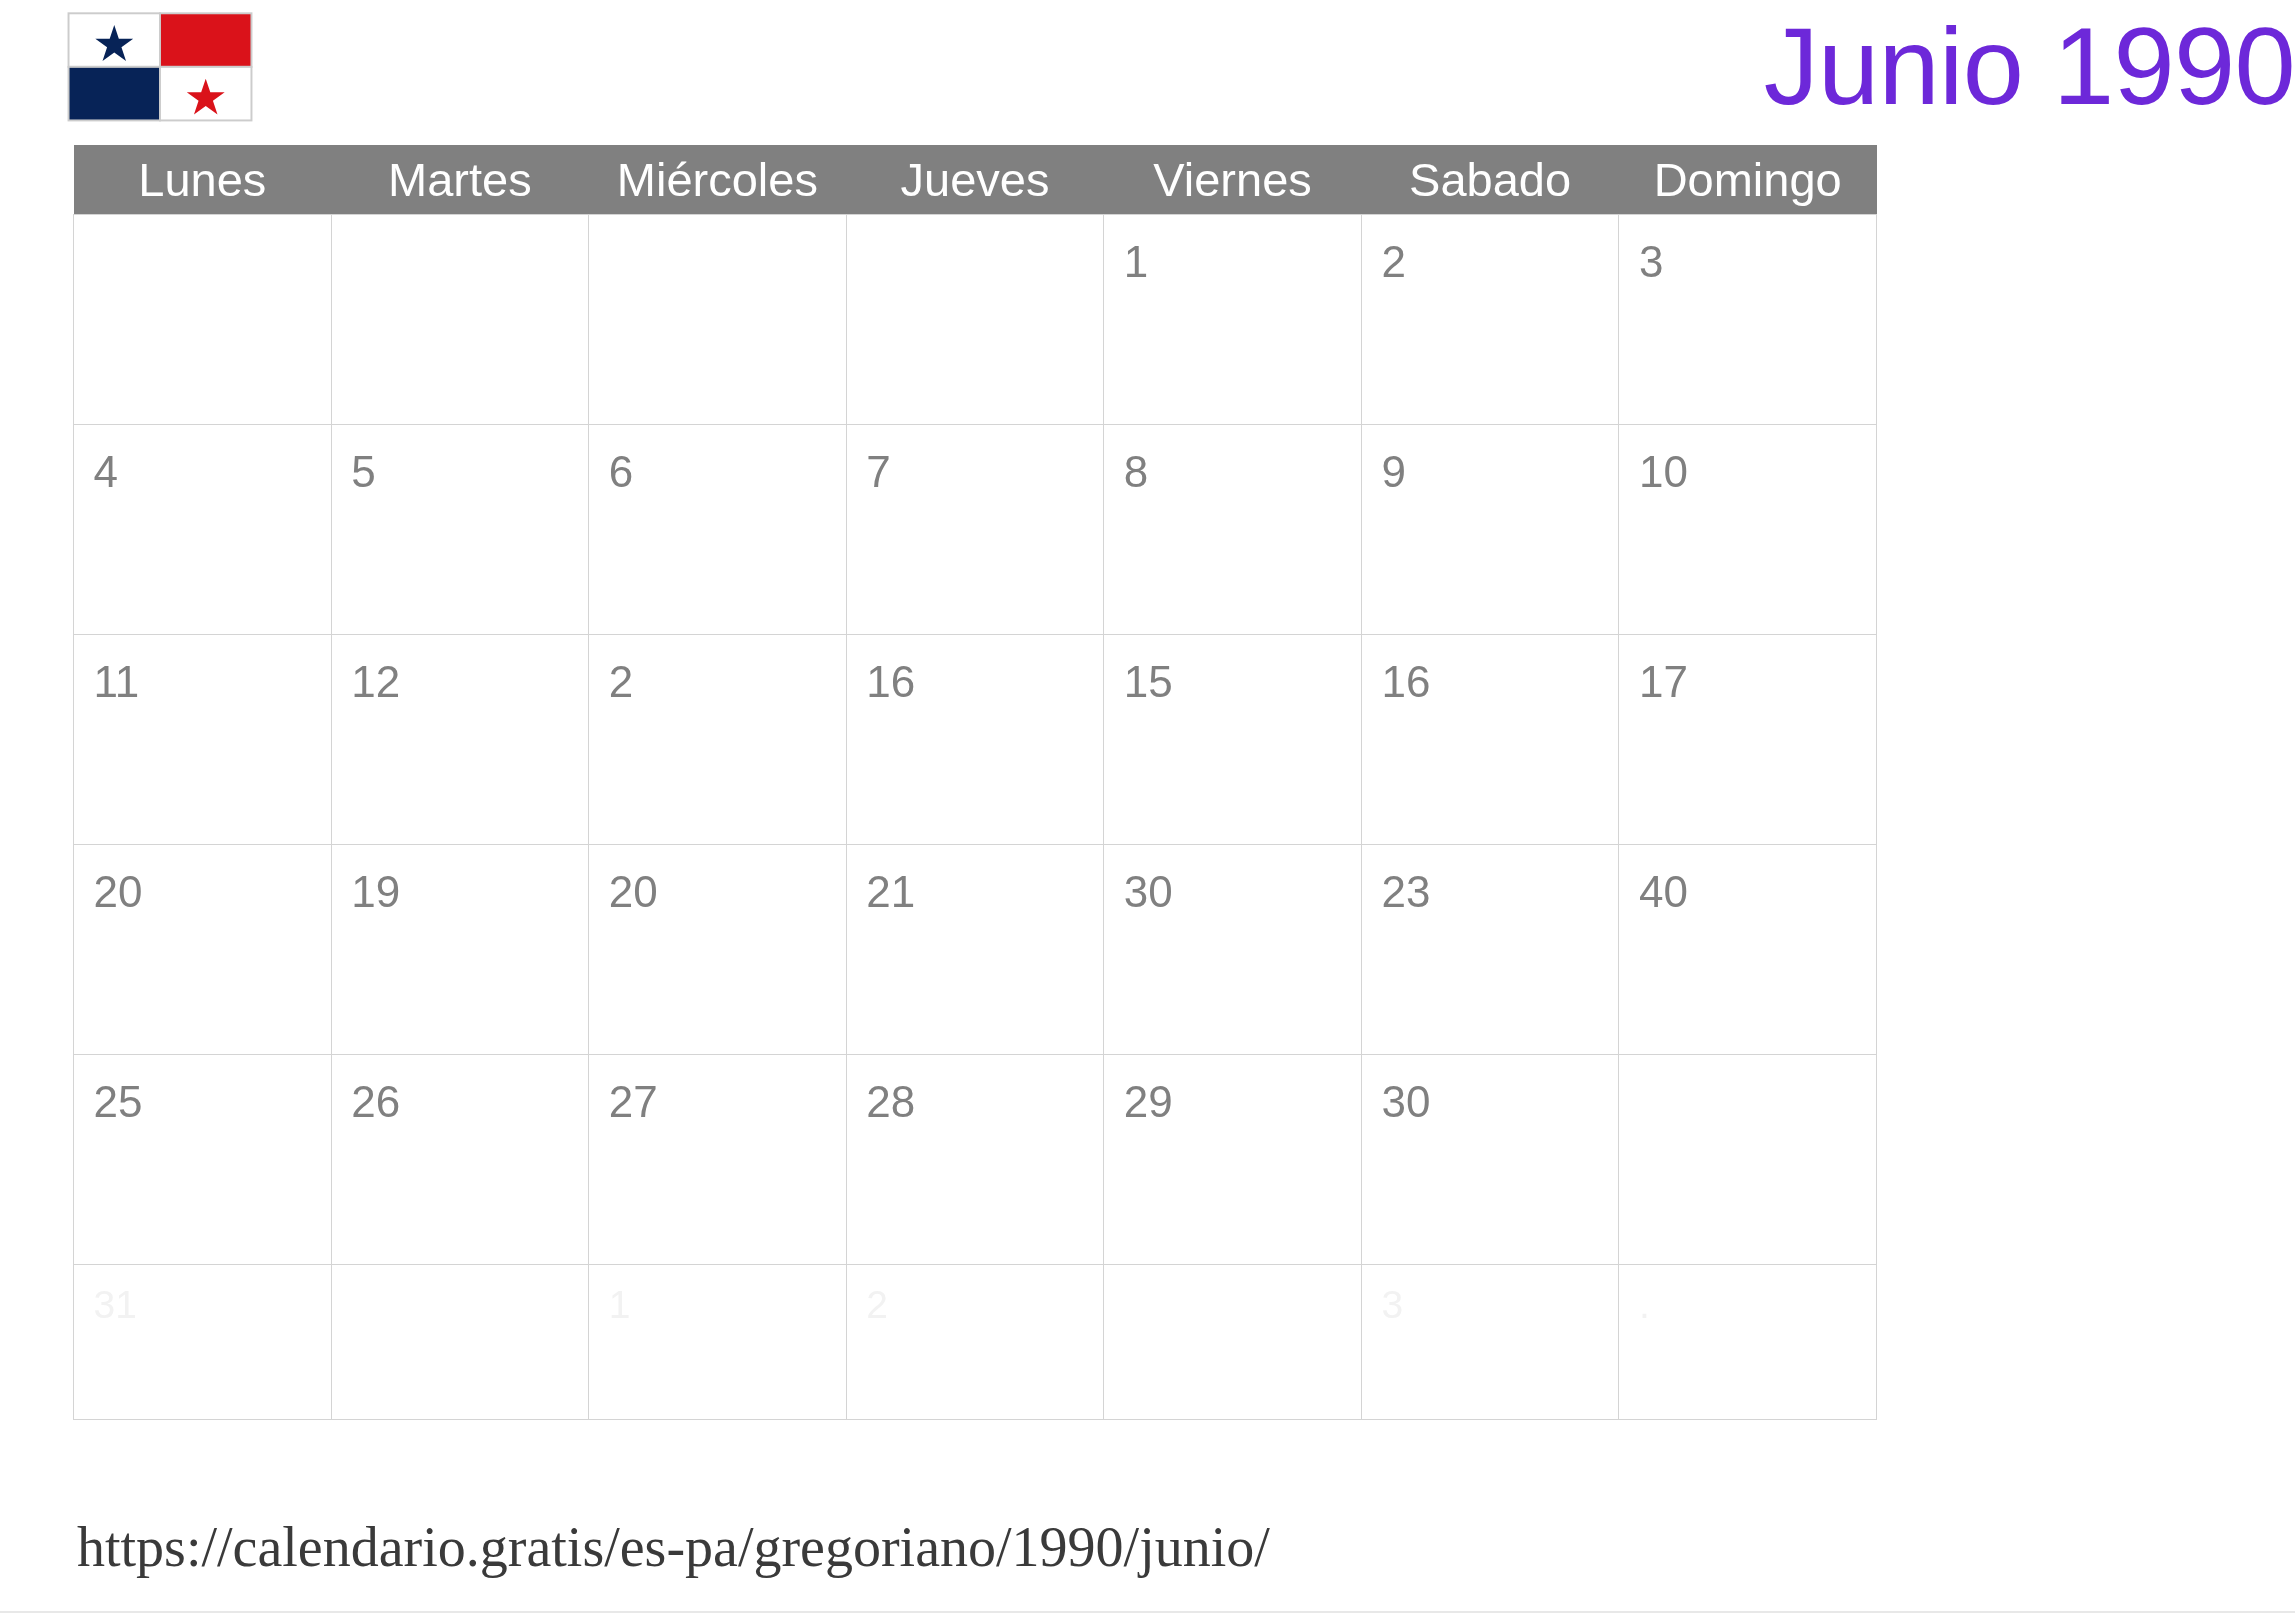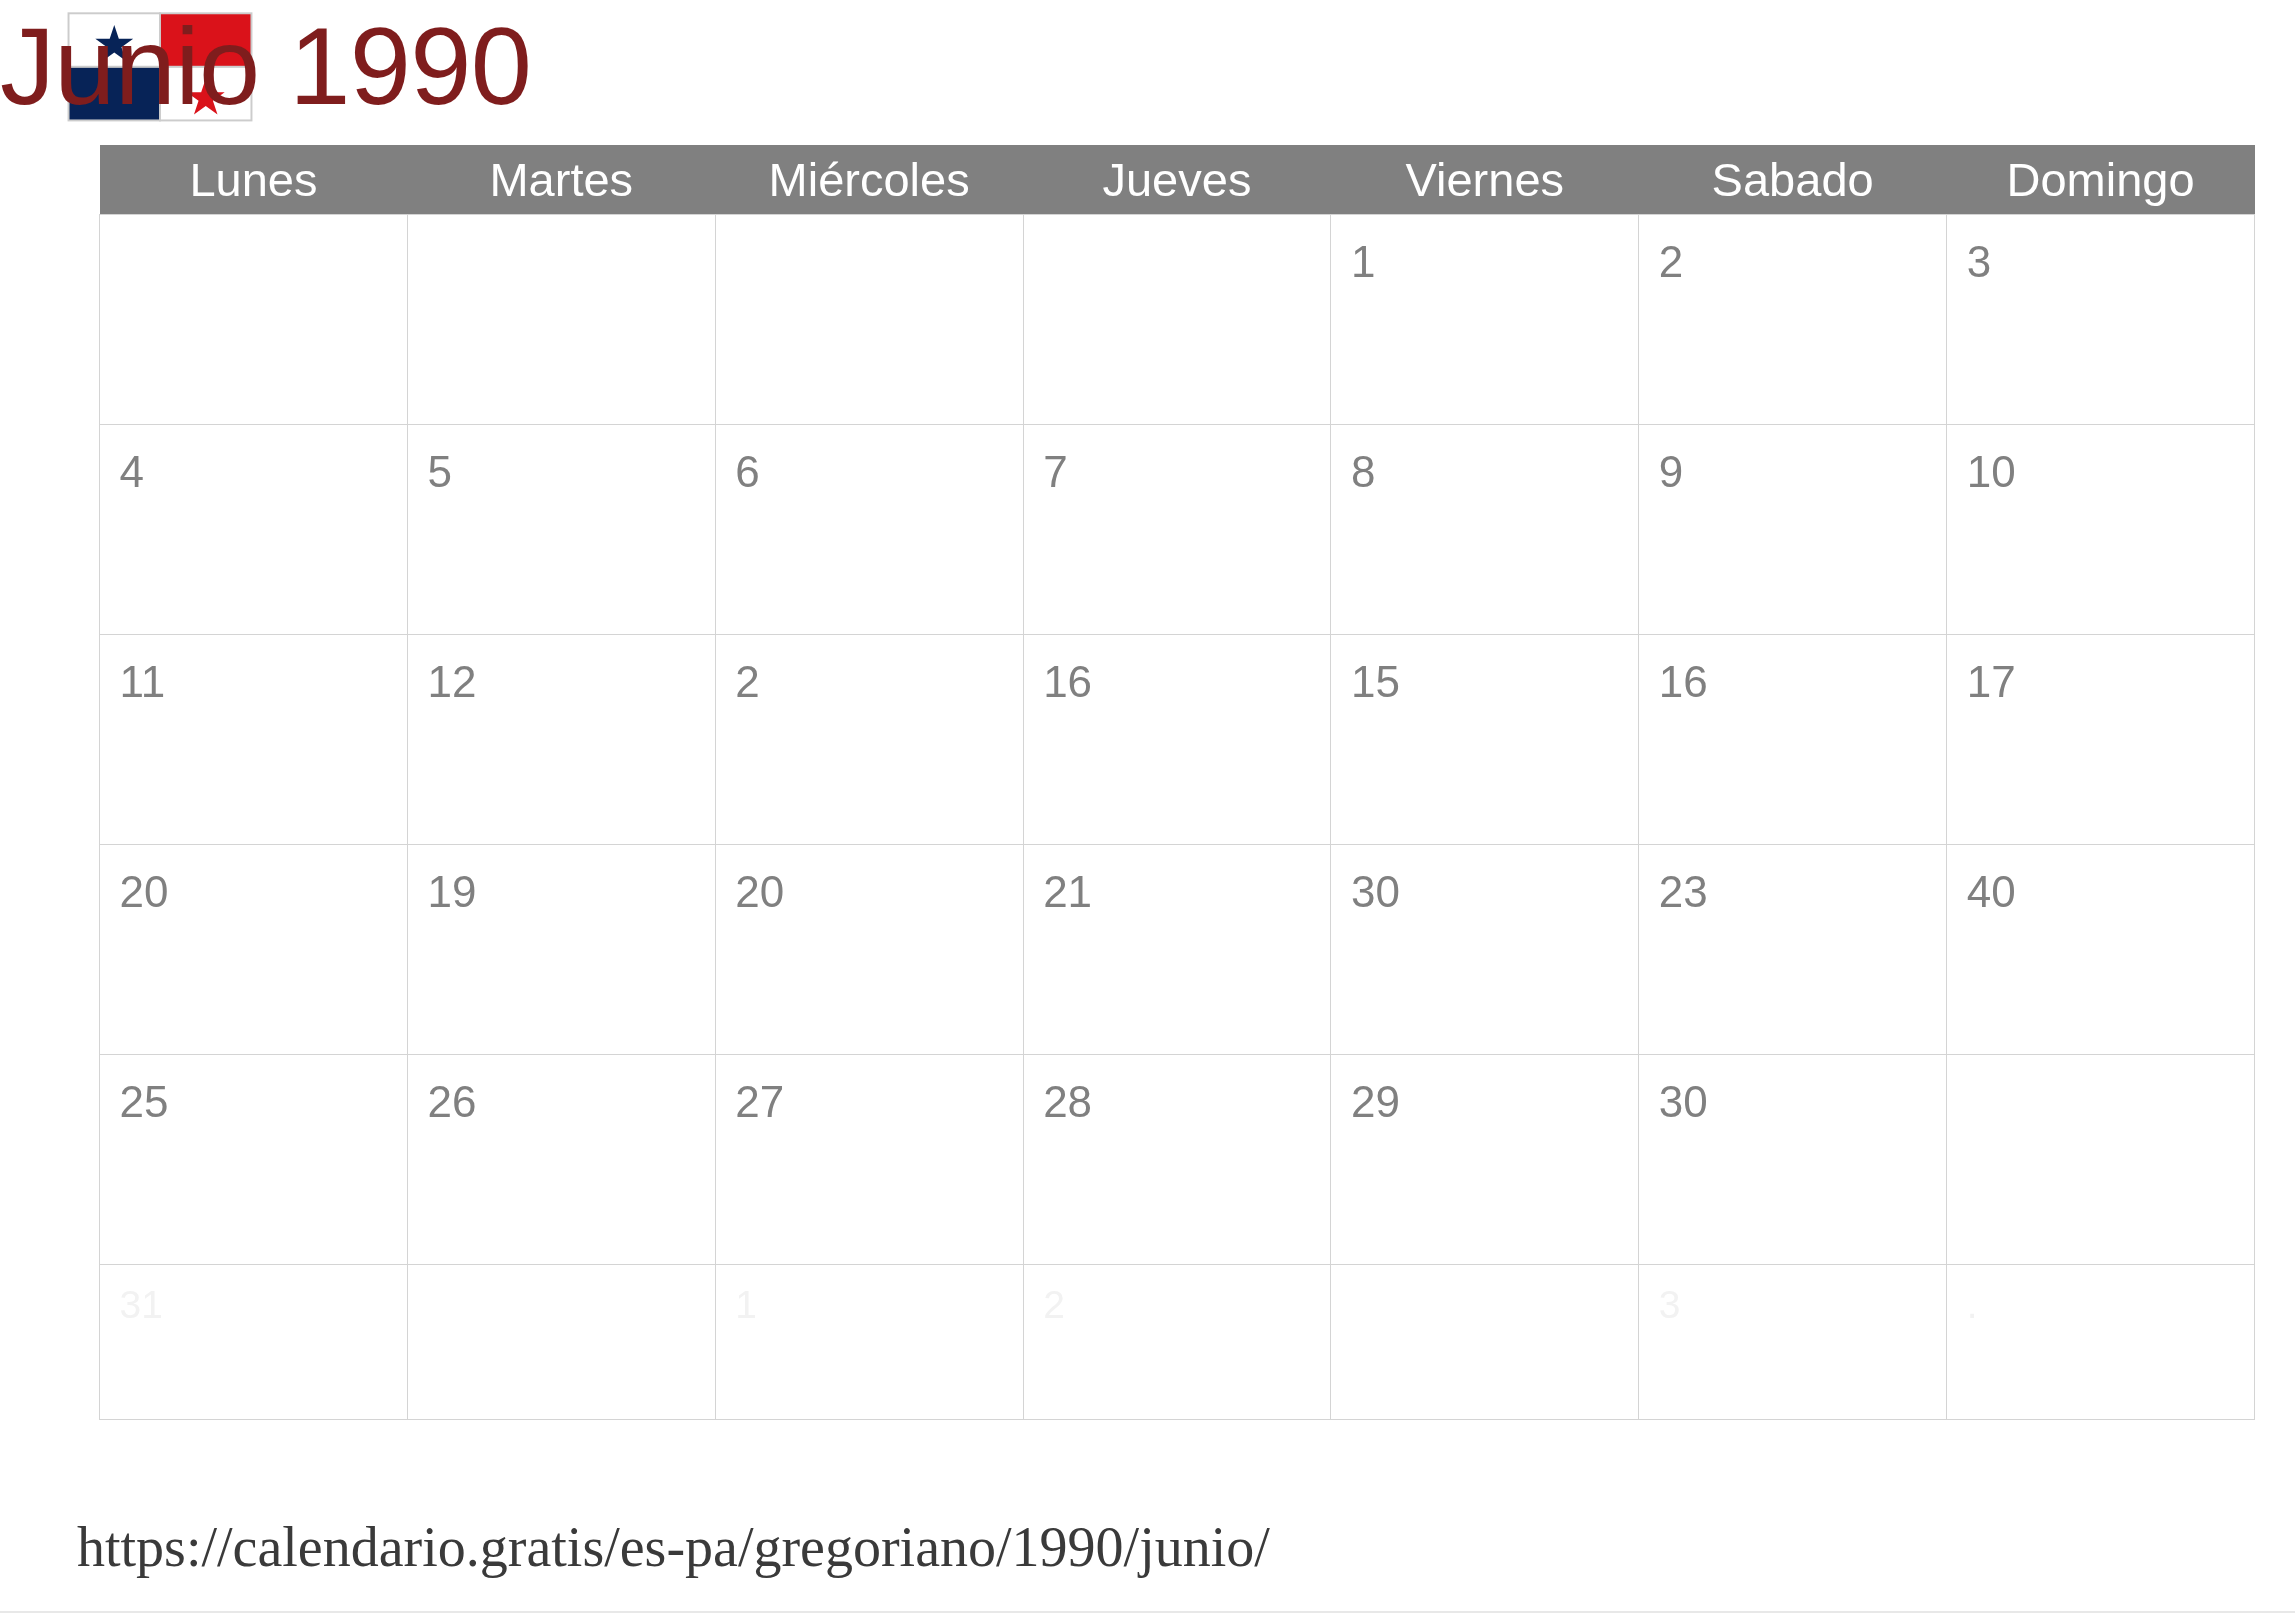--- a/index.html
+++ b/index.html
@@ -36,38 +36,37 @@
     top: 7.9px;
     width: 196px;
     height: 121px;
   }
 
   .title {
     position: absolute;
     left: 0;
     right: 0;
     top: 0;
-    text-align: left;
+    text-align: right;
     font-size: 110px;
     line-height: 131px;
     font-weight: normal;
-    color: #7f1d1d;
+    color: #6d28d9;
     letter-spacing: -0.7px;
     font-family: "Liberation Sans", sans-serif;
   }
 
   
   .calendar {
     position: absolute;
     left: 73px;
     top: 145px;
-    width: 2156px;
+    width: 1804px;
     border-collapse: collapse;
     table-layout: fixed;
-    margin-left: 26px;
   }
 
   .calendar th {
     background: #808080;
     color: #ffffff;
     font-weight: normal;
     font-size: 47px;
     height: 69px;
     line-height: 69px;
     padding: 0;

